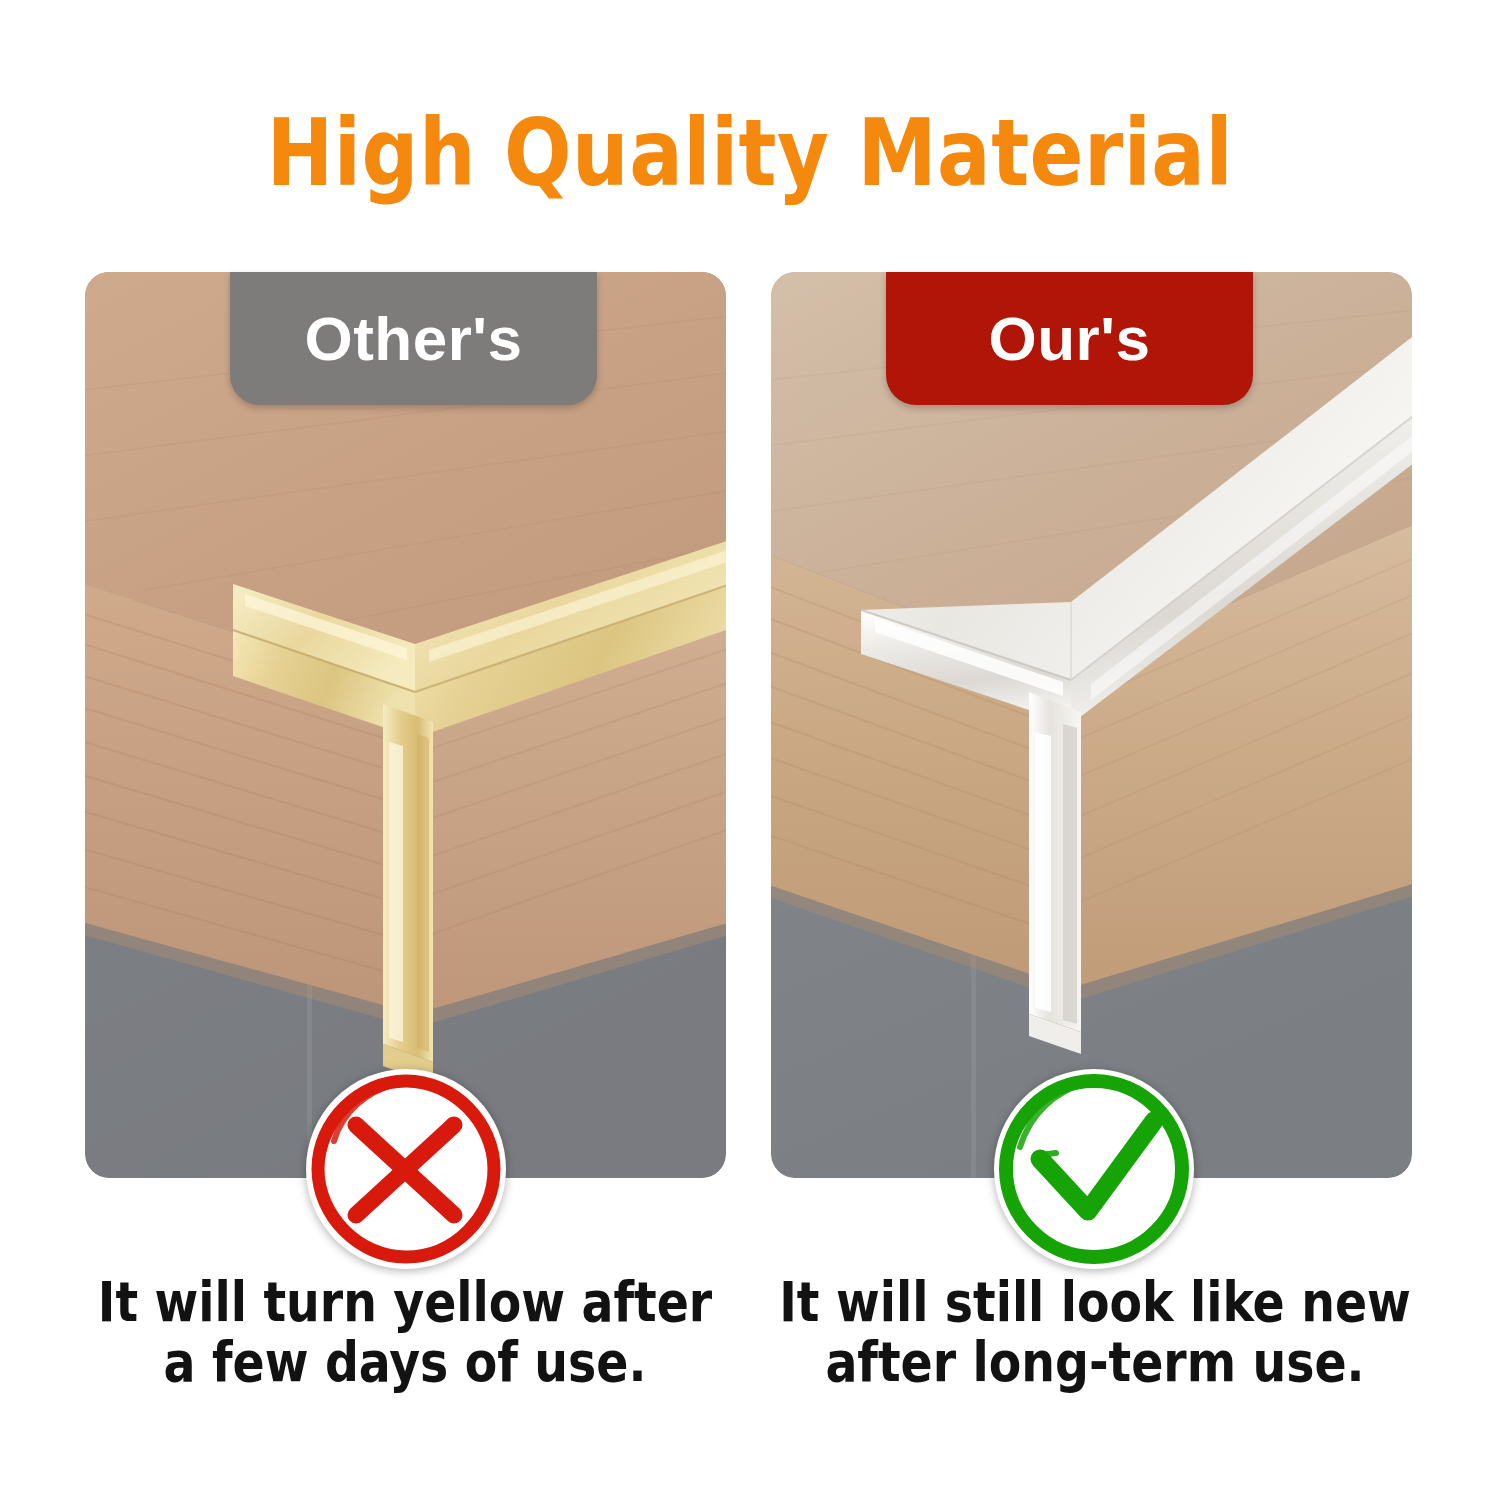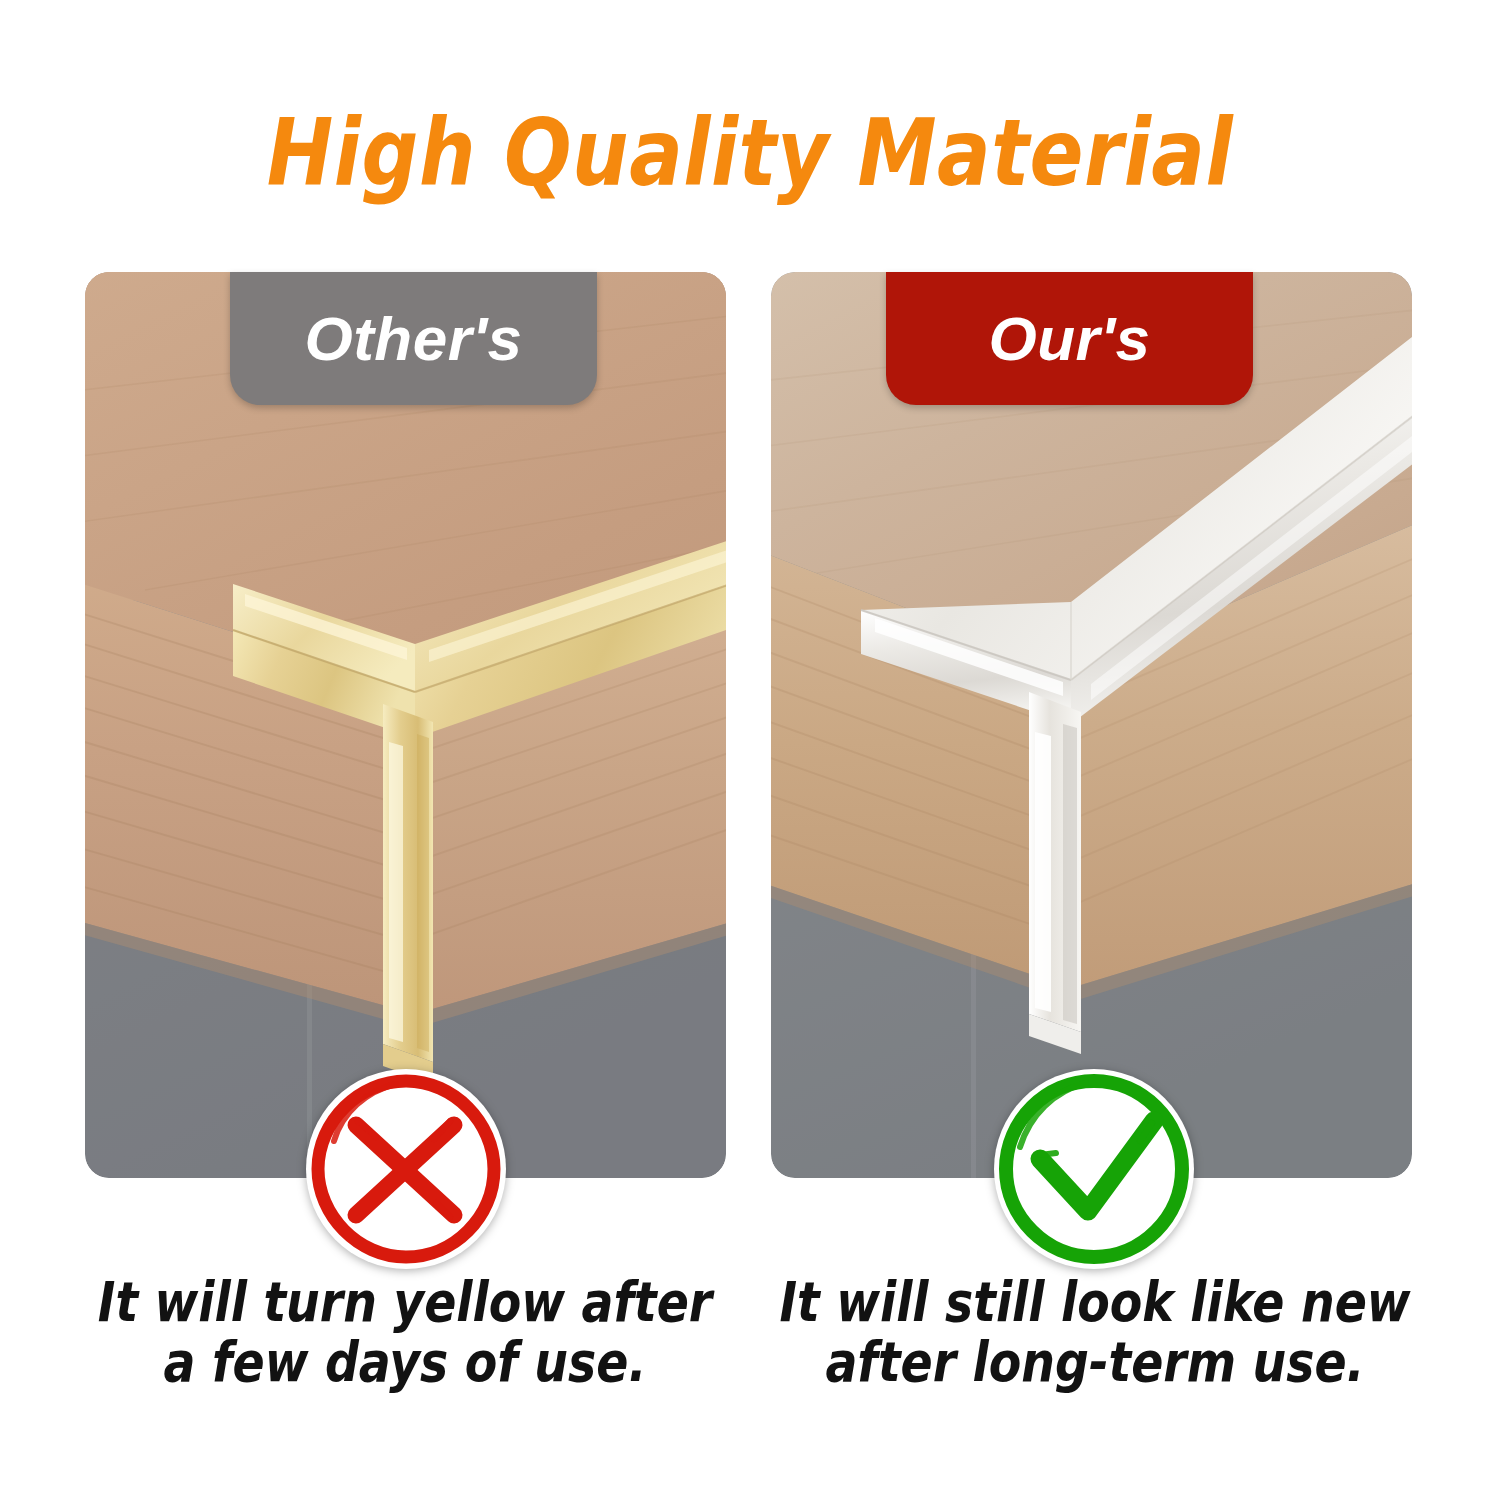--- a/index.html
+++ b/index.html
@@ -12,21 +12,20 @@
     height: 1500px;
     font-family: "Liberation Sans", sans-serif;
     overflow: hidden;
     position: relative;
   }
   #stage {
     position: relative;
     width: 1500px;
     height: 1384px;
     background: #ffffff;
-    font-style: italic;
   }
 
   
   .title {
     position: absolute;
     left: 0;
     top: 104px;
     width: 1500px;
     text-align: center;
     font-size: 92px;

